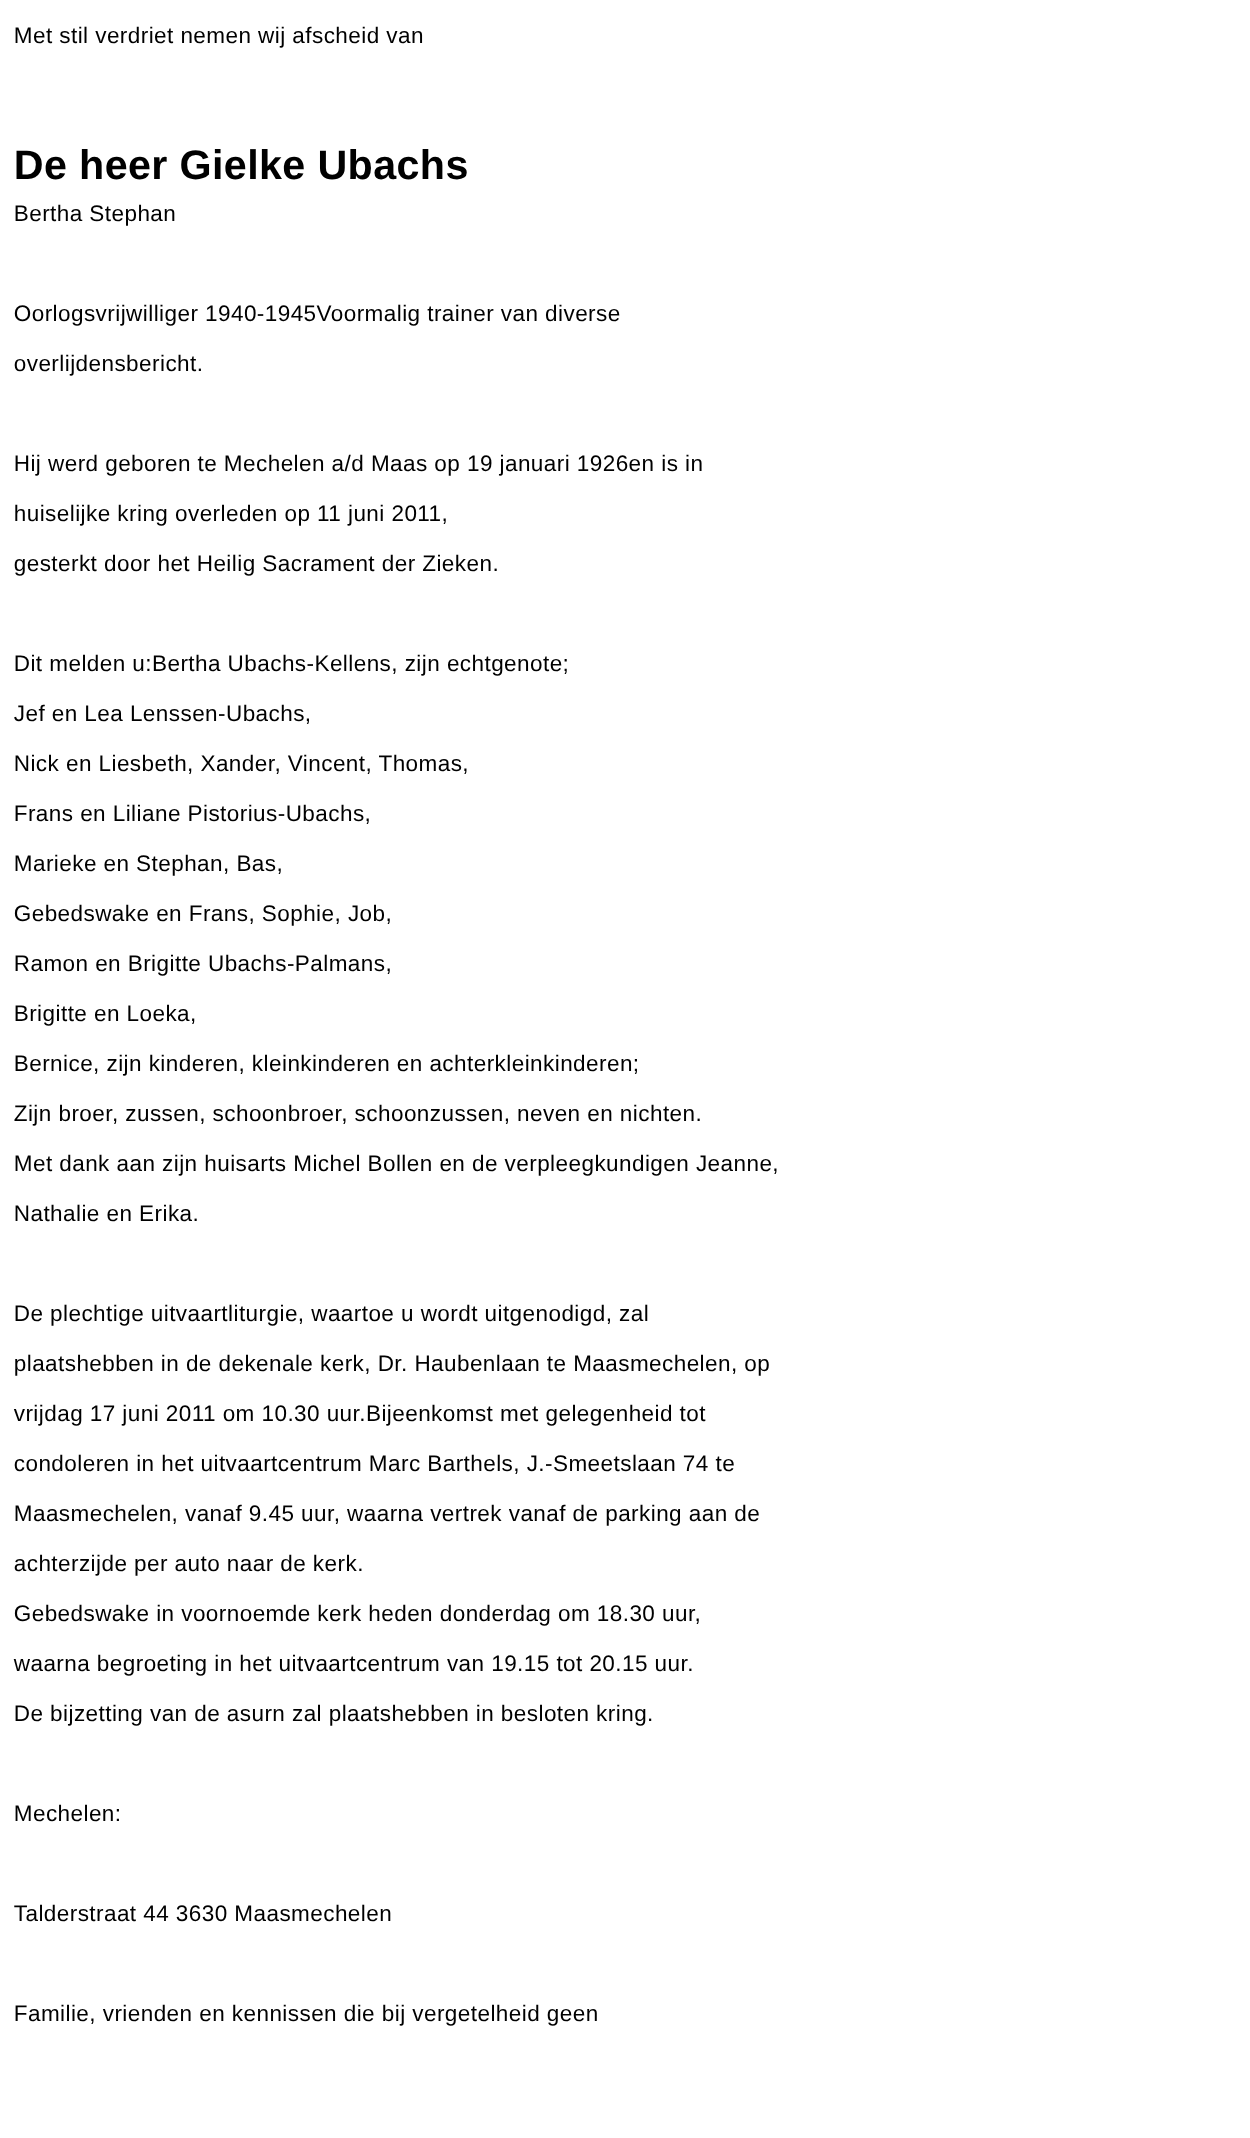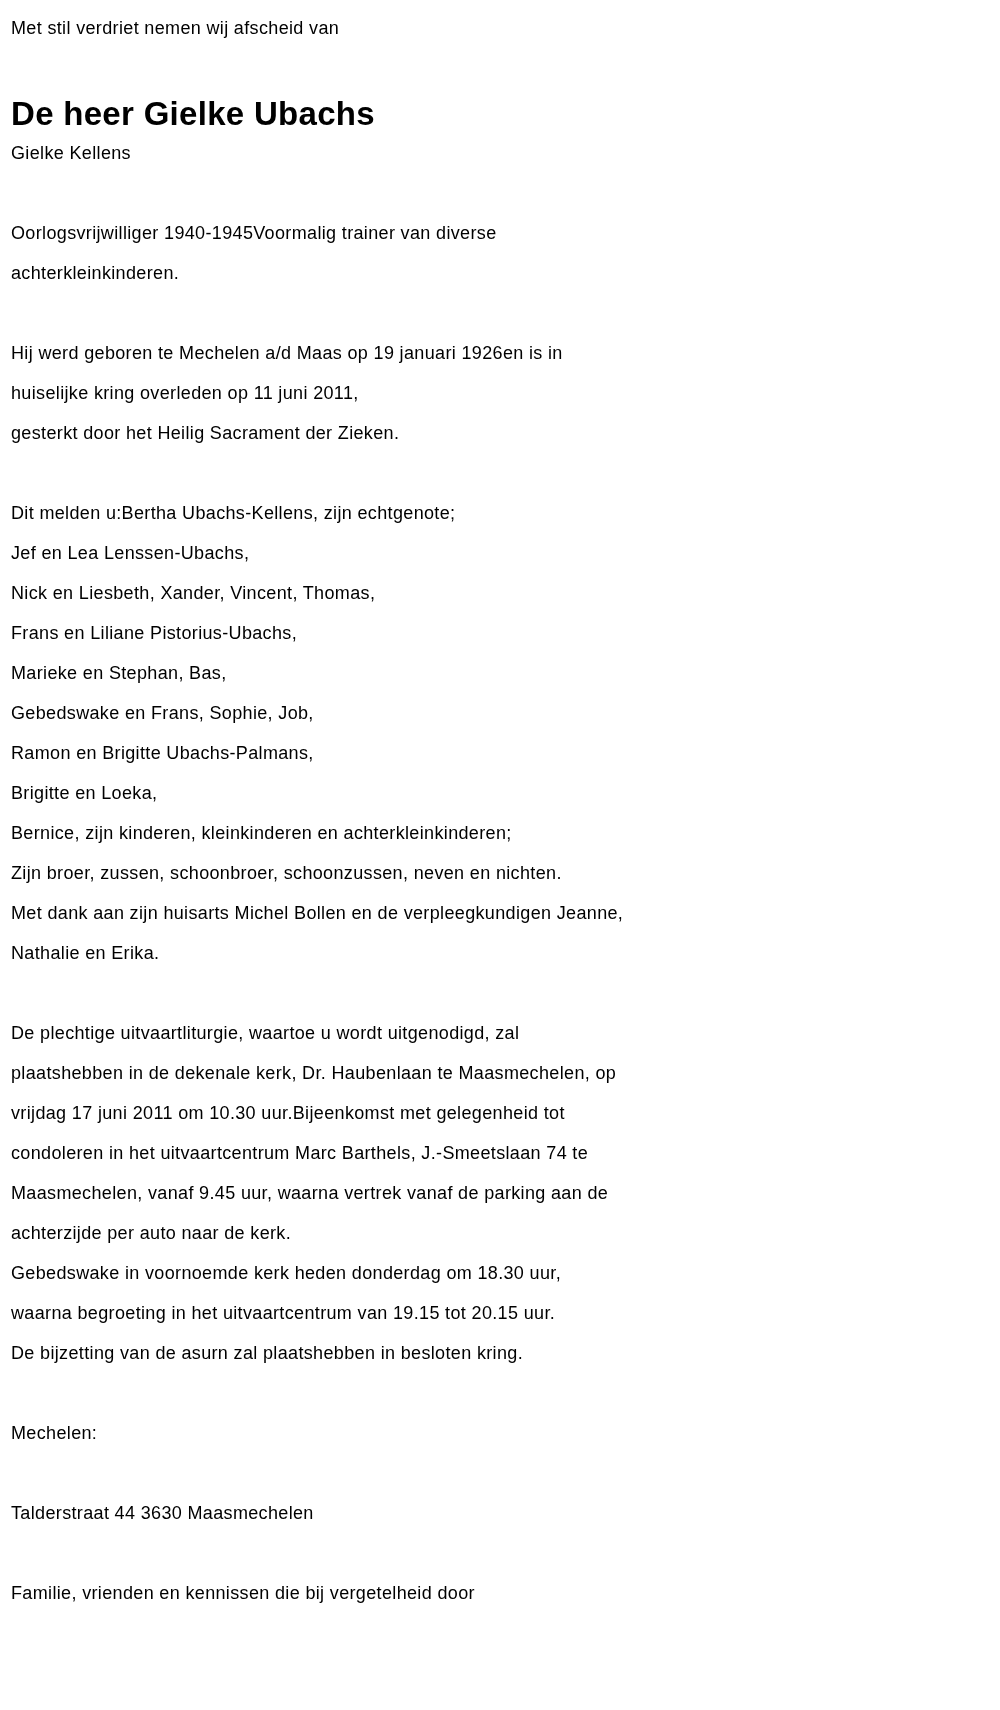--- a/index.html
+++ b/index.html
@@ -34,43 +34,43 @@
       height: 40px;
     }
     .title {
       display: block;
       height: 48px;
       line-height: 48px;
       font-size: 33px;
       font-weight: bold;
       letter-spacing: 0.3px;
       white-space: pre;
-      margin-top: 2px;
+      margin-top: 20px;
       margin-bottom: -5px;
     }
     .section { display: block; }
   </style>
 </head>
 <body>
 
 <div class="page">
 
   <span class="line">Met stil verdriet nemen wij afscheid van</span>
   <span class="blank"></span>
 
   <span class="title">De heer Gielke Ubachs</span>
 
   <div class="section">
-    <span class="line">Gielke Kellens</span>
+    <span class="line">Bertha Stephan</span>
   </div>
   <span class="blank"></span>
 
   <div class="section">
     <span class="line">Oorlogsvrijwilliger 1940-1945Voormalig trainer van diverse</span>
-    <span class="line">achterkleinkinderen.</span>
+    <span class="line">overlijdensbericht.</span>
   </div>
   <span class="blank"></span>
 
   <div class="section">
     <span class="line">Hij werd geboren te Mechelen a/d Maas op 19 januari 1926en is in</span>
     <span class="line">huiselijke kring overleden op 11 juni 2011,</span>
     <span class="line">gesterkt door het Heilig Sacrament der Zieken.</span>
   </div>
   <span class="blank"></span>
 
@@ -102,16 +102,16 @@
     <span class="line">De bijzetting van de asurn zal plaatshebben in besloten kring.</span>
   </div>
   <span class="blank"></span>
 
   <span class="line">Mechelen:</span>
   <span class="blank"></span>
   <span class="line">Talderstraat 44 3630 Maasmechelen</span>
   <span class="blank"></span>
 
   <div class="section">
-    <span class="line">Familie, vrienden en kennissen die bij vergetelheid door</span>
+    <span class="line">Familie, vrienden en kennissen die bij vergetelheid geen</span>
   </div>
 
 </div>
 
 </body></html>

